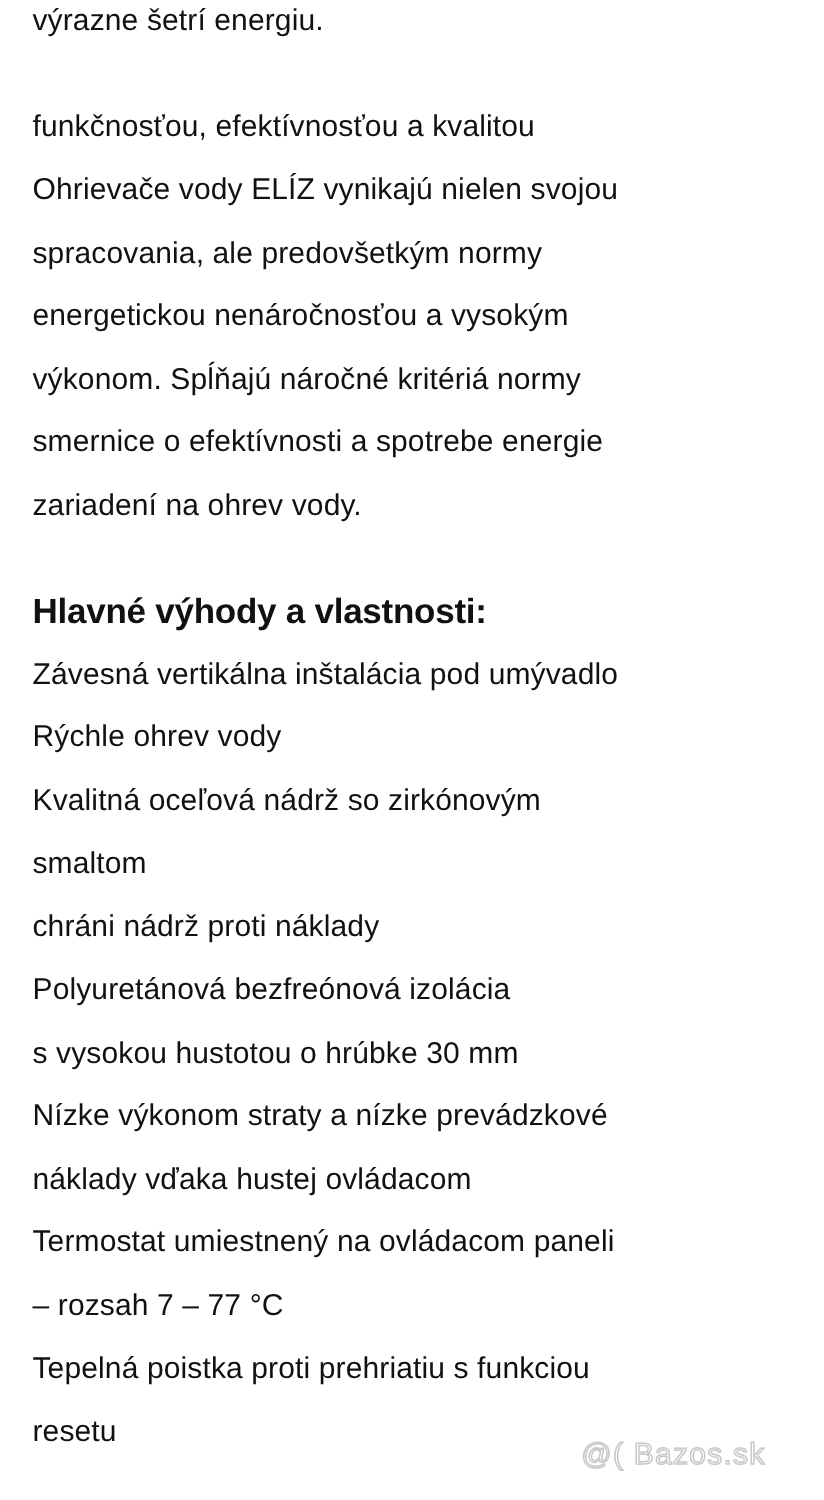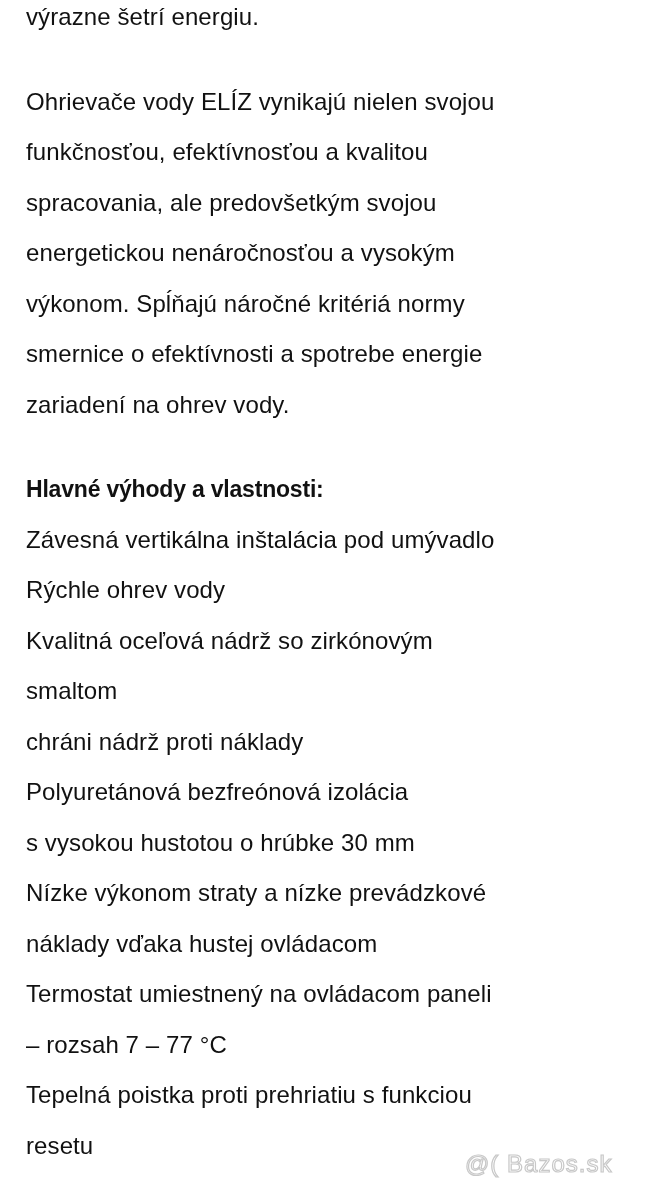--- a/index.html
+++ b/index.html
@@ -26,21 +26,21 @@
       line-height: 50.5px;
       height: 50.5px;
       white-space: nowrap;
       letter-spacing: 0.1px;
     }
     .gap {
       height: 34px;
     }
     .heading {
       font-weight: bold;
-      font-size: 23px;
+      font-size: 28px;
       letter-spacing: -0.2px;
     }
     .watermark {
       position: absolute;
       left: 465px;
       top: 1146px;
       font-size: 24px;
       line-height: 36px;
       font-family: "Liberation Sans", sans-serif;
       color: #ffffff;
@@ -54,23 +54,23 @@
 
 <div class="content">
 
   <div>
     <div class="line">výrazne šetrí energiu.</div>
   </div>
 
   <div class="gap"></div>
 
   <div>
+    <div class="line">funkčnosťou, efektívnosťou a kvalitou</div>
     <div class="line">Ohrievače vody ELÍZ vynikajú nielen svojou</div>
-    <div class="line">funkčnosťou, efektívnosťou a kvalitou</div>
-    <div class="line">spracovania, ale predovšetkým svojou</div>
+    <div class="line">spracovania, ale predovšetkým normy</div>
     <div class="line">energetickou nenáročnosťou a vysokým</div>
     <div class="line">výkonom. Spĺňajú náročné kritériá normy</div>
     <div class="line">smernice o efektívnosti a spotrebe energie</div>
     <div class="line">zariadení na ohrev vody.</div>
   </div>
 
   <div class="gap"></div>
 
   <div>
     <div class="line heading">Hlavné výhody a vlastnosti:</div>

